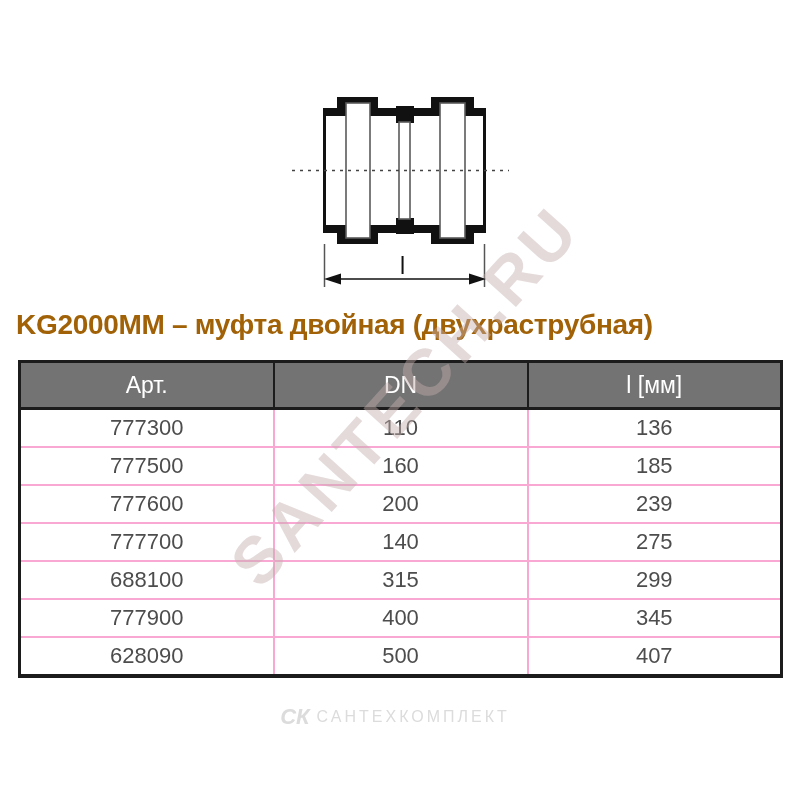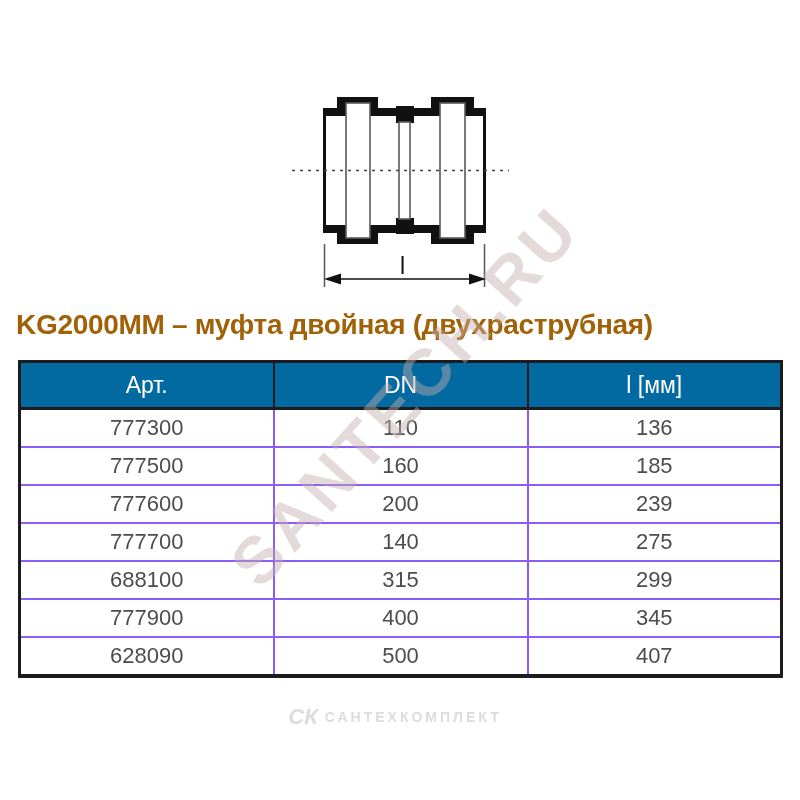--- a/index.html
+++ b/index.html
@@ -48,37 +48,37 @@
   }
   table.spec-table {
     border-collapse: collapse;
     table-layout: fixed;
     width: 765px;
     border: 3px solid #1c1c1c;
     border-bottom-width: 4px;
   }
   table.spec-table col { width: 33.33%; }
   table.spec-table th {
-    background: #0369a1;
+    background: #737373;
     color: #ffffff;
     font-weight: 400;
     font-size: 23px;
     height: 42px;
     border: 2px solid #1c1c1c;
     border-bottom-width: 3px;
     text-align: center;
     vertical-align: middle;
   }
   table.spec-table td {
     height: 34px;
     font-size: 22px;
     color: #4d4d4d;
     text-align: center;
     vertical-align: middle;
-    border: 2px solid #8b5cf6;
+    border: 2px solid #f9a8d4;
     background: transparent;
   }
 
   
   .watermark-diagonal {
     position: absolute;
     left: 95px;
     top: 358px;
     width: 620px;
     text-align: center;
@@ -106,22 +106,22 @@
   }
   .footer-logo .logo-mark {
     font-size: 22px;
     font-weight: 800;
     font-style: italic;
     letter-spacing: 0;
     margin-right: 7px;
     vertical-align: middle;
   }
   .footer-logo .logo-text {
-    font-size: 14px;
-    font-weight: 700;
+    font-size: 16px;
+    font-weight: 400;
     letter-spacing: 3px;
     vertical-align: middle;
   }
 </style>
 </head>
 <body>
 
 <svg class="drawing-svg" viewBox="0 0 800 800" xmlns="http://www.w3.org/2000/svg">
 
   <path d="M323,116 L323,108 L337,108 L337,97 L378,97 L378,108 L431,108 L431,97 L474,97 L474,108 L486,108 L486,116 Z" fill="#111111"></path>

